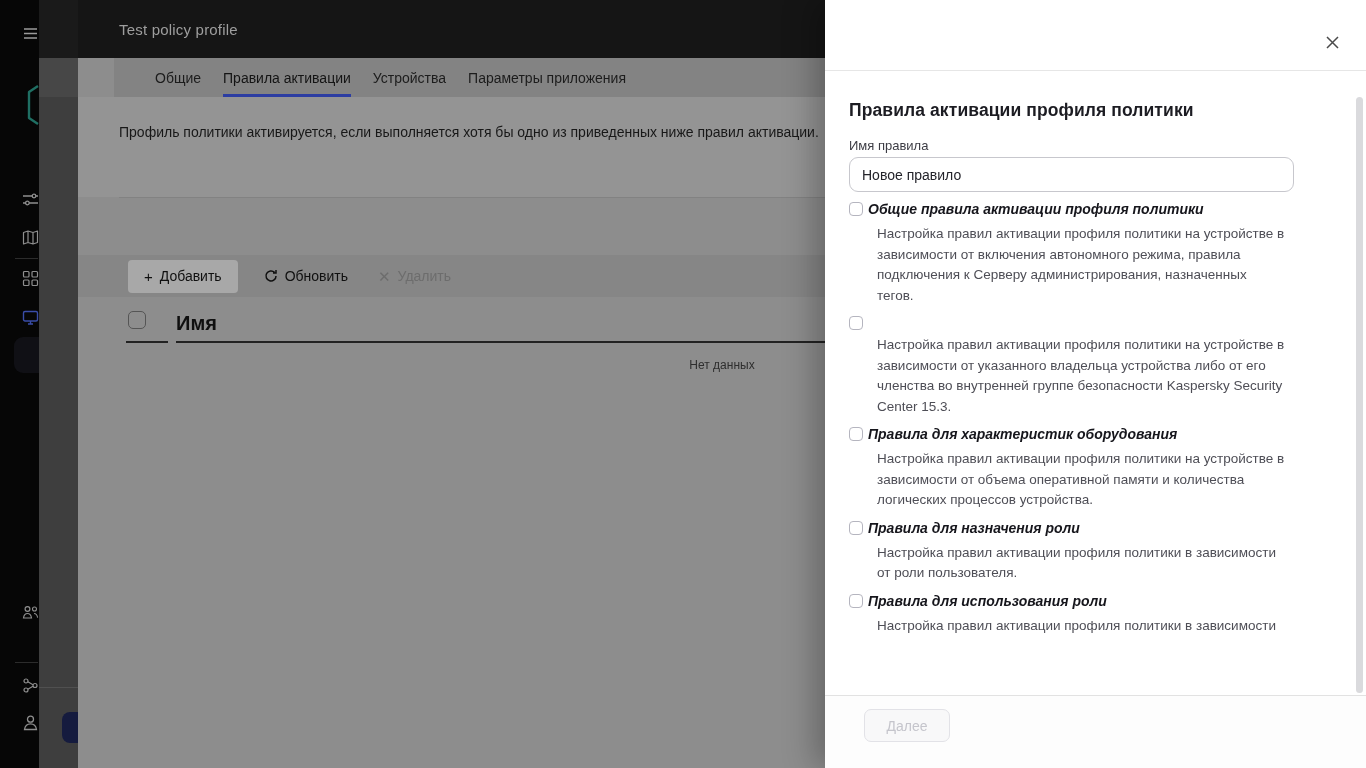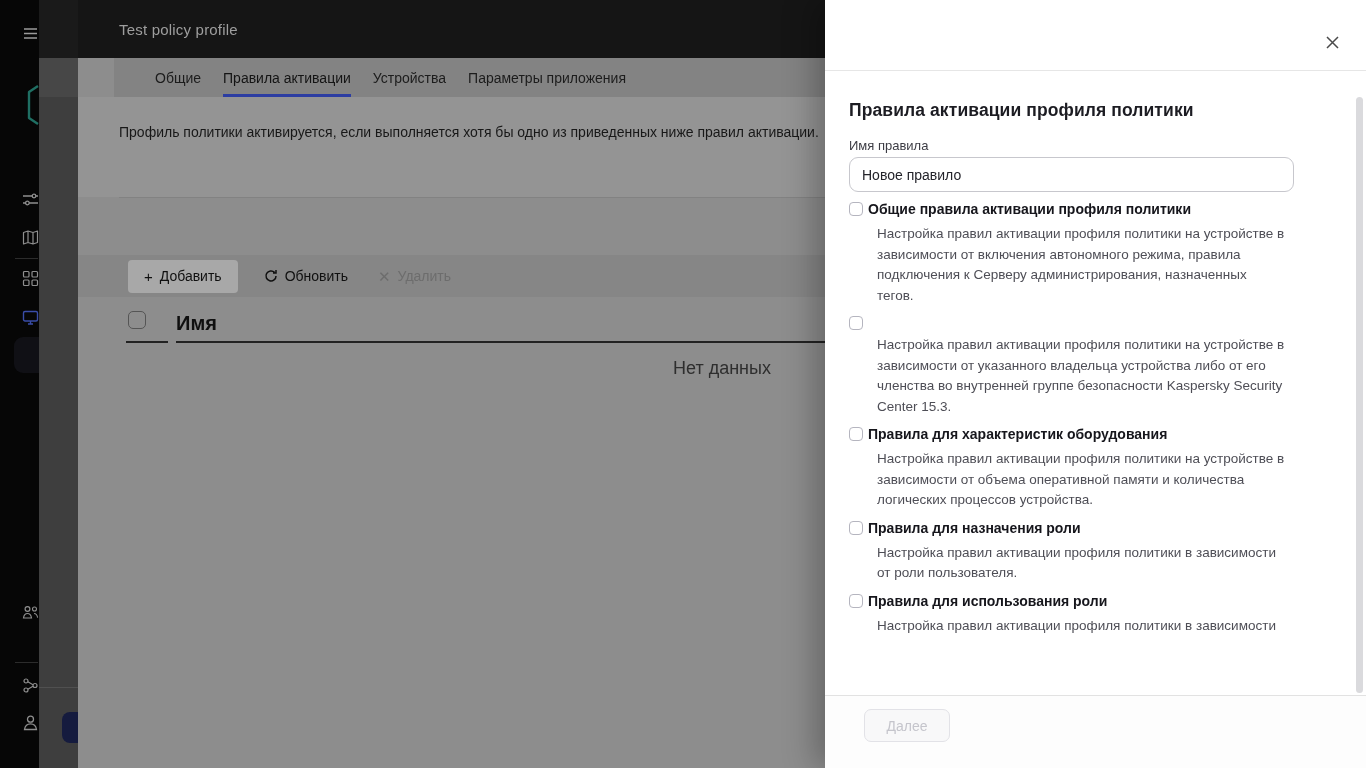--- a/index.html
+++ b/index.html
@@ -44,41 +44,41 @@
   .tb-btn.ghost { padding:0 12px; margin-right:6px; }
   .tb-btn.disabled { color:#6d6d6d; cursor:default; }
   .tb-glyph { font-size:15px; line-height:1; }
   .bg-thead { position:absolute; top:297px; left:0; right:0; height:46px; }
   .bg-thead .cb { position:absolute; left:50px; top:14px; width:18px; height:18px;
                   border:1.5px solid #555; border-radius:5px; }
   .bg-thead .col { position:absolute; left:98px; top:15px; font-size:20px; font-weight:700; color:#0f0f0f; }
   .bg-thead .u1 { position:absolute; left:48px; width:42px; bottom:0; height:2px; background:#222; }
   .bg-thead .u2 { position:absolute; left:98px; right:0; bottom:0; height:2px; background:#222; }
   .bg-empty { position:absolute; top:358px; left:0; right:0; text-align:center;
-              font-size:18px; color:#2e2e2e; }
+              font-size:12px; color:#2e2e2e; }
 
   
   .panel { position:absolute; top:0; right:0; width:541px; height:768px; background:#ffffff; z-index:5;
            box-shadow:-10px 0 30px rgba(0,0,0,.28); }
   .p-headline { position:absolute; top:70px; left:0; right:0; height:1px; background:#e6e6e6; }
   .p-close { position:absolute; top:32px; right:24px; width:20px; height:20px; cursor:pointer; color:#4a4a4a;
              display:flex; align-items:center; justify-content:center; }
   .p-body { position:absolute; top:71px; left:0; right:0; bottom:73px; overflow:hidden; padding:0 31px 0 24px; }
   .p-title { margin-top:29px; font-size:17.5px; font-weight:700; color:#1c1c22; letter-spacing:.1px; }
   .p-label { margin-top:17px; font-size:13px; color:#3c3c44; }
   .p-input { margin-top:4px; width:445px; height:35px; border:1px solid #c7c7cd; border-radius:9px;
              padding:4px 12px; font-size:14px; color:#23232a; font-family:"Liberation Sans",sans-serif;
              outline:none; background:#fff; }
   .p-intro { margin-top:13px; font-size:13.5px; line-height:19.5px; color:#26262c; white-space:pre-line; }
   .rules { margin-top:8px; }
   .rule + .rule { margin-top:8px; }
   .rule-head { display:flex; align-items:flex-start; gap:5px; cursor:pointer; }
   .rule-cb { flex:0 0 auto; width:14px; height:14px; margin-top:2px; border:1px solid #b5b5bf;
              border-radius:4px; background:#fff; }
-  .rule-label { font-size:14px; line-height:19px; font-weight:700; color:#16161c; }
+  .rule-label { font-size:14px; line-height:19px; font-weight:700; color:#16161c;font-style:italic; }
   .rule-desc { margin:5px 0 0 28px; font-size:13.5px; line-height:20.5px; color:#4e4e56; white-space:pre-line; }
   .p-footer { position:absolute; left:0; right:0; bottom:0; height:73px; background:#fdfdfd;
               border-top:1px solid #e2e2e2; }
   .next-btn { position:absolute; left:39px; top:13px; width:86px; height:33px; border-radius:7px;
               border:1px solid #e2e2e7; background:#f8f8f9; color:#c5c5cc; font-size:14px;
               font-family:"Liberation Sans",sans-serif; cursor:default; }
   .p-scroll { position:absolute; top:97px; right:3px; width:7px; height:596px;
               background:#dadadd; border-radius:4px; }
 </style>
 </head>

